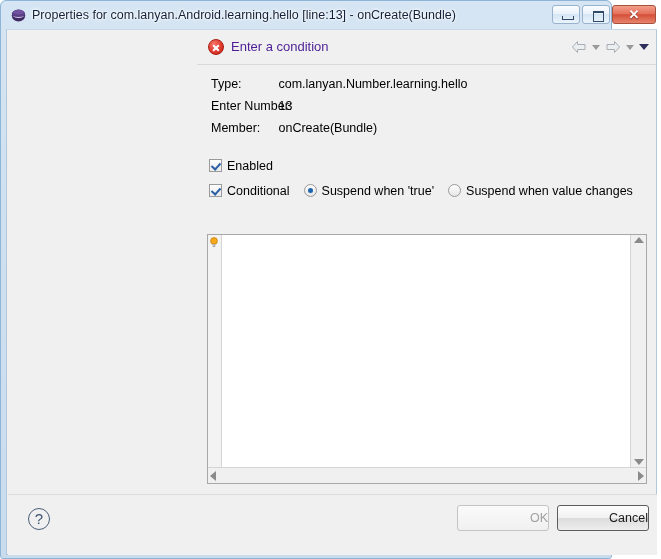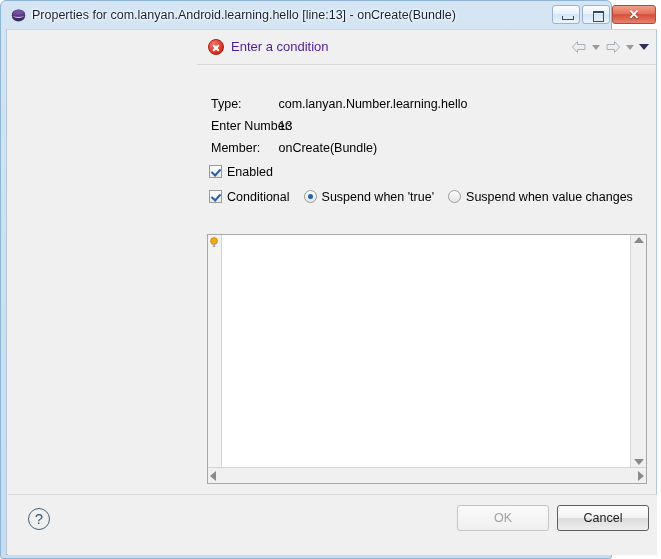--- a/index.html
+++ b/index.html
@@ -249,34 +249,32 @@
     line-height: 22px;
     font-size: 12.5px;
     white-space: nowrap;
   }
   .info-label {
     display: inline-block;
     width: 78px;
     padding-left: 14px;
     box-sizing: border-box;
     color: #000000;
-    margin-top: 20px;
   }
   .info-value { color: #000000; }
 
   
   .opts {
     position: absolute;
     left: 0; top: 128px;
     width: 459px;
   }
   .opt-row {
     height: 25px;
     display: flex;
-    align-items: center;
     white-space: nowrap;
     padding-left: 12px;
   }
   .chk {
     width: 13px; height: 13px;
     box-sizing: border-box;
     border: 1px solid #9a9a9a;
     background: linear-gradient(to bottom, #fdfdfd, #ebebeb);
     margin-right: 5px;
     position: relative;
@@ -446,21 +444,21 @@
     width: 92px;
     height: 26px;
     box-sizing: border-box;
     border: 1px solid #9a9a9a;
     border-radius: 3px;
     background: linear-gradient(to bottom, #fbfbfb 0%, #f2f2f2 48%, #e3e3e3 50%, #f4f4f4 100%);
     font-family: "Liberation Sans", sans-serif;
     font-size: 12.5px;
     color: #1a1a1a;
     line-height: 24px;
-    text-align: center;
+    text-align: right;
   }
   .dlg-btn.ok {
     right: 108px;
     color: #a0a0a0;
     background: linear-gradient(to bottom, #fafafa, #f0f0f0);
     border-color: #c4c4c4;
   }
   .dlg-btn.cancel {
     right: 8px;
     border: 1px solid #5d5d5d;

